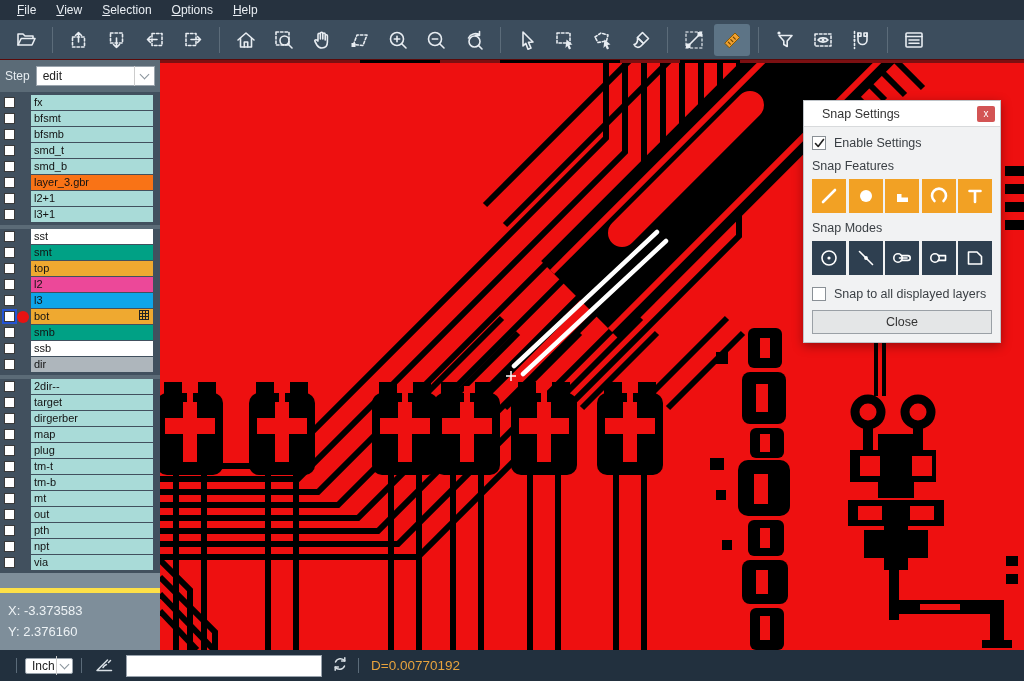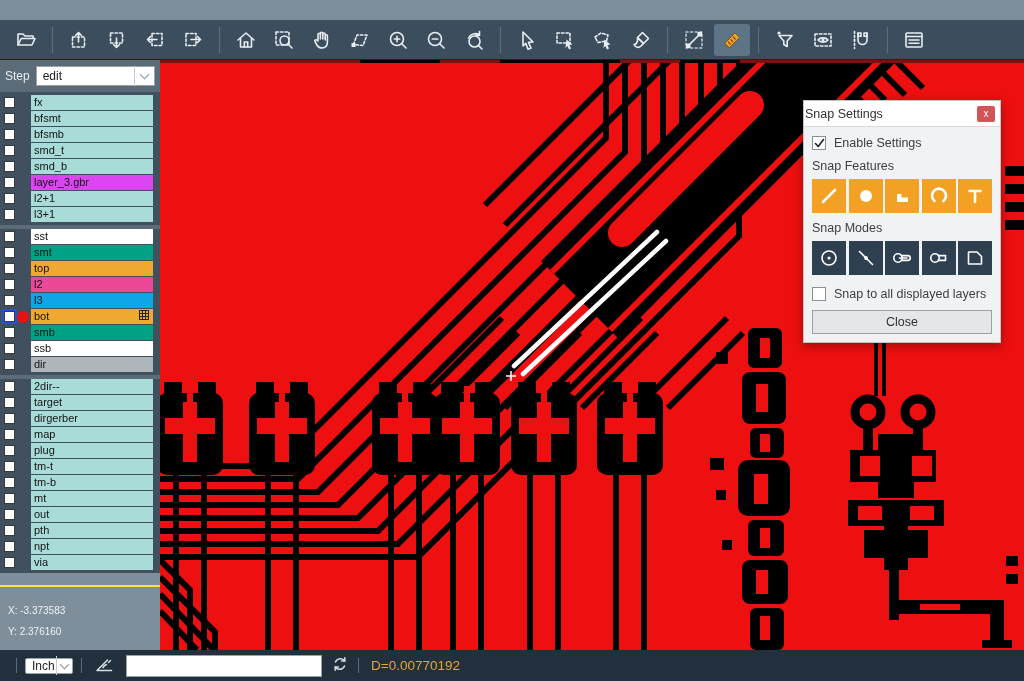--- a/index.html
+++ b/index.html
@@ -38,38 +38,38 @@
   .layer-list{background:var(--list-bg);padding-top:3px}
   .layer-group{padding-bottom:2px}
   .layer-group:not(:last-child){border-bottom:4px solid #5B6B77}
   .layer-row{display:flex;align-items:center;height:15px;margin-bottom:1px}
   .layer-checkbox{width:11px;height:11px;background:#fff;border:1px solid #3a3a3a;margin-left:4px;flex:0 0 auto}
   .layer-checkbox.selected{outline:2px solid var(--selected-blue)}
   .layer-indicator{width:16px;height:15px;flex:0 0 auto;display:flex;align-items:center;justify-content:center}
   .active-dot{width:12px;height:12px;border-radius:50%;background:var(--active-dot)}
   .layer-label{flex:1;height:15px;font-size:11px;line-height:15px;color:#131313;padding:0 4px 0 3px;
     margin-right:7px;white-space:nowrap;overflow:hidden;display:flex;align-items:center;justify-content:space-between}
-  .coords{position:absolute;left:0;right:0;bottom:0;padding:13px 8px 8px 8px;border-top:2px solid #fde047;
-    color:#EDF2F5;font-size:10px;line-height:21px}
+  .coords{position:absolute;left:0;right:0;bottom:0;padding:7px 8px 8px 8px;border-top:5px solid #fde047;
+    color:#EDF2F5;font-size:13px;line-height:21px}
 
   
   .canvas{position:absolute;top:60px;left:160px;right:0;bottom:31px;background:var(--canvas-red)}
   .canvas svg{display:block}
   .bg{fill:var(--canvas-red)}
   .tk{stroke:var(--trace-black);fill:none;stroke-width:6}
   .blk{fill:var(--trace-black)}
   .redf{fill:var(--canvas-red)}
   .rstripe{stroke:var(--canvas-red);fill:none}
   .wline{stroke:var(--highlight-white);stroke-width:4.5;stroke-linecap:round;fill:none}
 
   
   .dialog{position:absolute;left:803px;top:100px;width:198px;background:#F1F2F3;border:1px solid #BFC4C9;
     box-shadow:0 3px 10px rgba(0,0,0,.35);z-index:5}
   .dialog-title{height:26px;background:#fff;border-bottom:1px solid #D8DADC;display:flex;align-items:center;
-    justify-content:space-between;padding:0 5px 0 1px}
+    justify-content:space-between;padding:0 5px 0 18px}
   .dialog-title-text{font-size:12.5px;color:#333}
   .dialog-close{width:18px;height:16px;background:#D35454;color:#fff;font-size:10px;display:flex;align-items:center;
     justify-content:center;border-radius:2px;line-height:1}
   .dialog-body{padding:9px 8px 8px 8px}
   .check-row{display:flex;align-items:center;gap:8px;margin-bottom:9px}
   .checkbox{width:14px;height:14px;background:#fff;border:1px solid #8a9096;display:flex;align-items:center;justify-content:center;flex:0 0 auto}
   .check-label{font-size:12.5px;color:#3a3f44}
   .section-label{font-size:12.5px;color:#3a3f44;margin:2px 0 6px 0}
   .btn-row{display:flex;justify-content:space-between;margin-bottom:8px}
   .sq-btn{width:34px;height:34px;display:flex;align-items:center;justify-content:center}
@@ -92,20 +92,27 @@
   .dist-input{width:196px;height:22px;background:#fff;border:1px solid #98A2AC;margin-left:8px;font-size:12px;padding:0 5px;
     font-family:"Liberation Sans",sans-serif}
   .sync-icon{margin-left:8px}
   .distance{color:var(--distance-text);font-size:13.5px;margin-left:4px}
 </style>
 </head>
 <body>
 
 <div id="app">
 
+  <div class="menu-bar">
+      <span class="menu-item"><u>F</u>ile</span>
+      <span class="menu-item"><u>V</u>iew</span>
+      <span class="menu-item"><u>S</u>election</span>
+      <span class="menu-item"><u>O</u>ptions</span>
+      <span class="menu-item"><u>H</u>elp</span>
+    </div>
 
   <div class="toolbar">
     <div class="tbtn">
       <svg width="22" height="22" viewBox="0 0 22 22">
           <path d="M3 16 V5 h5 l2 2 h8 v2"></path>
           <path d="M3 16 l3.2-6.5 H20 L17 16 Z"></path>
         </svg>
     </div>
     <div class="tsep"></div>
     <div class="tbtn">
@@ -279,21 +286,21 @@
             <span class="layer-label" style="background: rgb(169, 219, 216);">smd_t</span>
           </div>
           <div class="layer-row">
             <span class="layer-checkbox"></span>
             <span class="layer-indicator"></span>
             <span class="layer-label" style="background: rgb(169, 219, 216);">smd_b</span>
           </div>
           <div class="layer-row">
             <span class="layer-checkbox"></span>
             <span class="layer-indicator"></span>
-            <span class="layer-label" style="background: #d946ef;">layer_3.gbr</span>
+            <span class="layer-label" style="background: #f97316;">layer_3.gbr</span>
           </div>
           <div class="layer-row">
             <span class="layer-checkbox"></span>
             <span class="layer-indicator"></span>
             <span class="layer-label" style="background: rgb(169, 219, 216);">l2+1</span>
           </div>
           <div class="layer-row">
             <span class="layer-checkbox"></span>
             <span class="layer-indicator"></span>
             <span class="layer-label" style="background: rgb(169, 219, 216);">l3+1</span>

